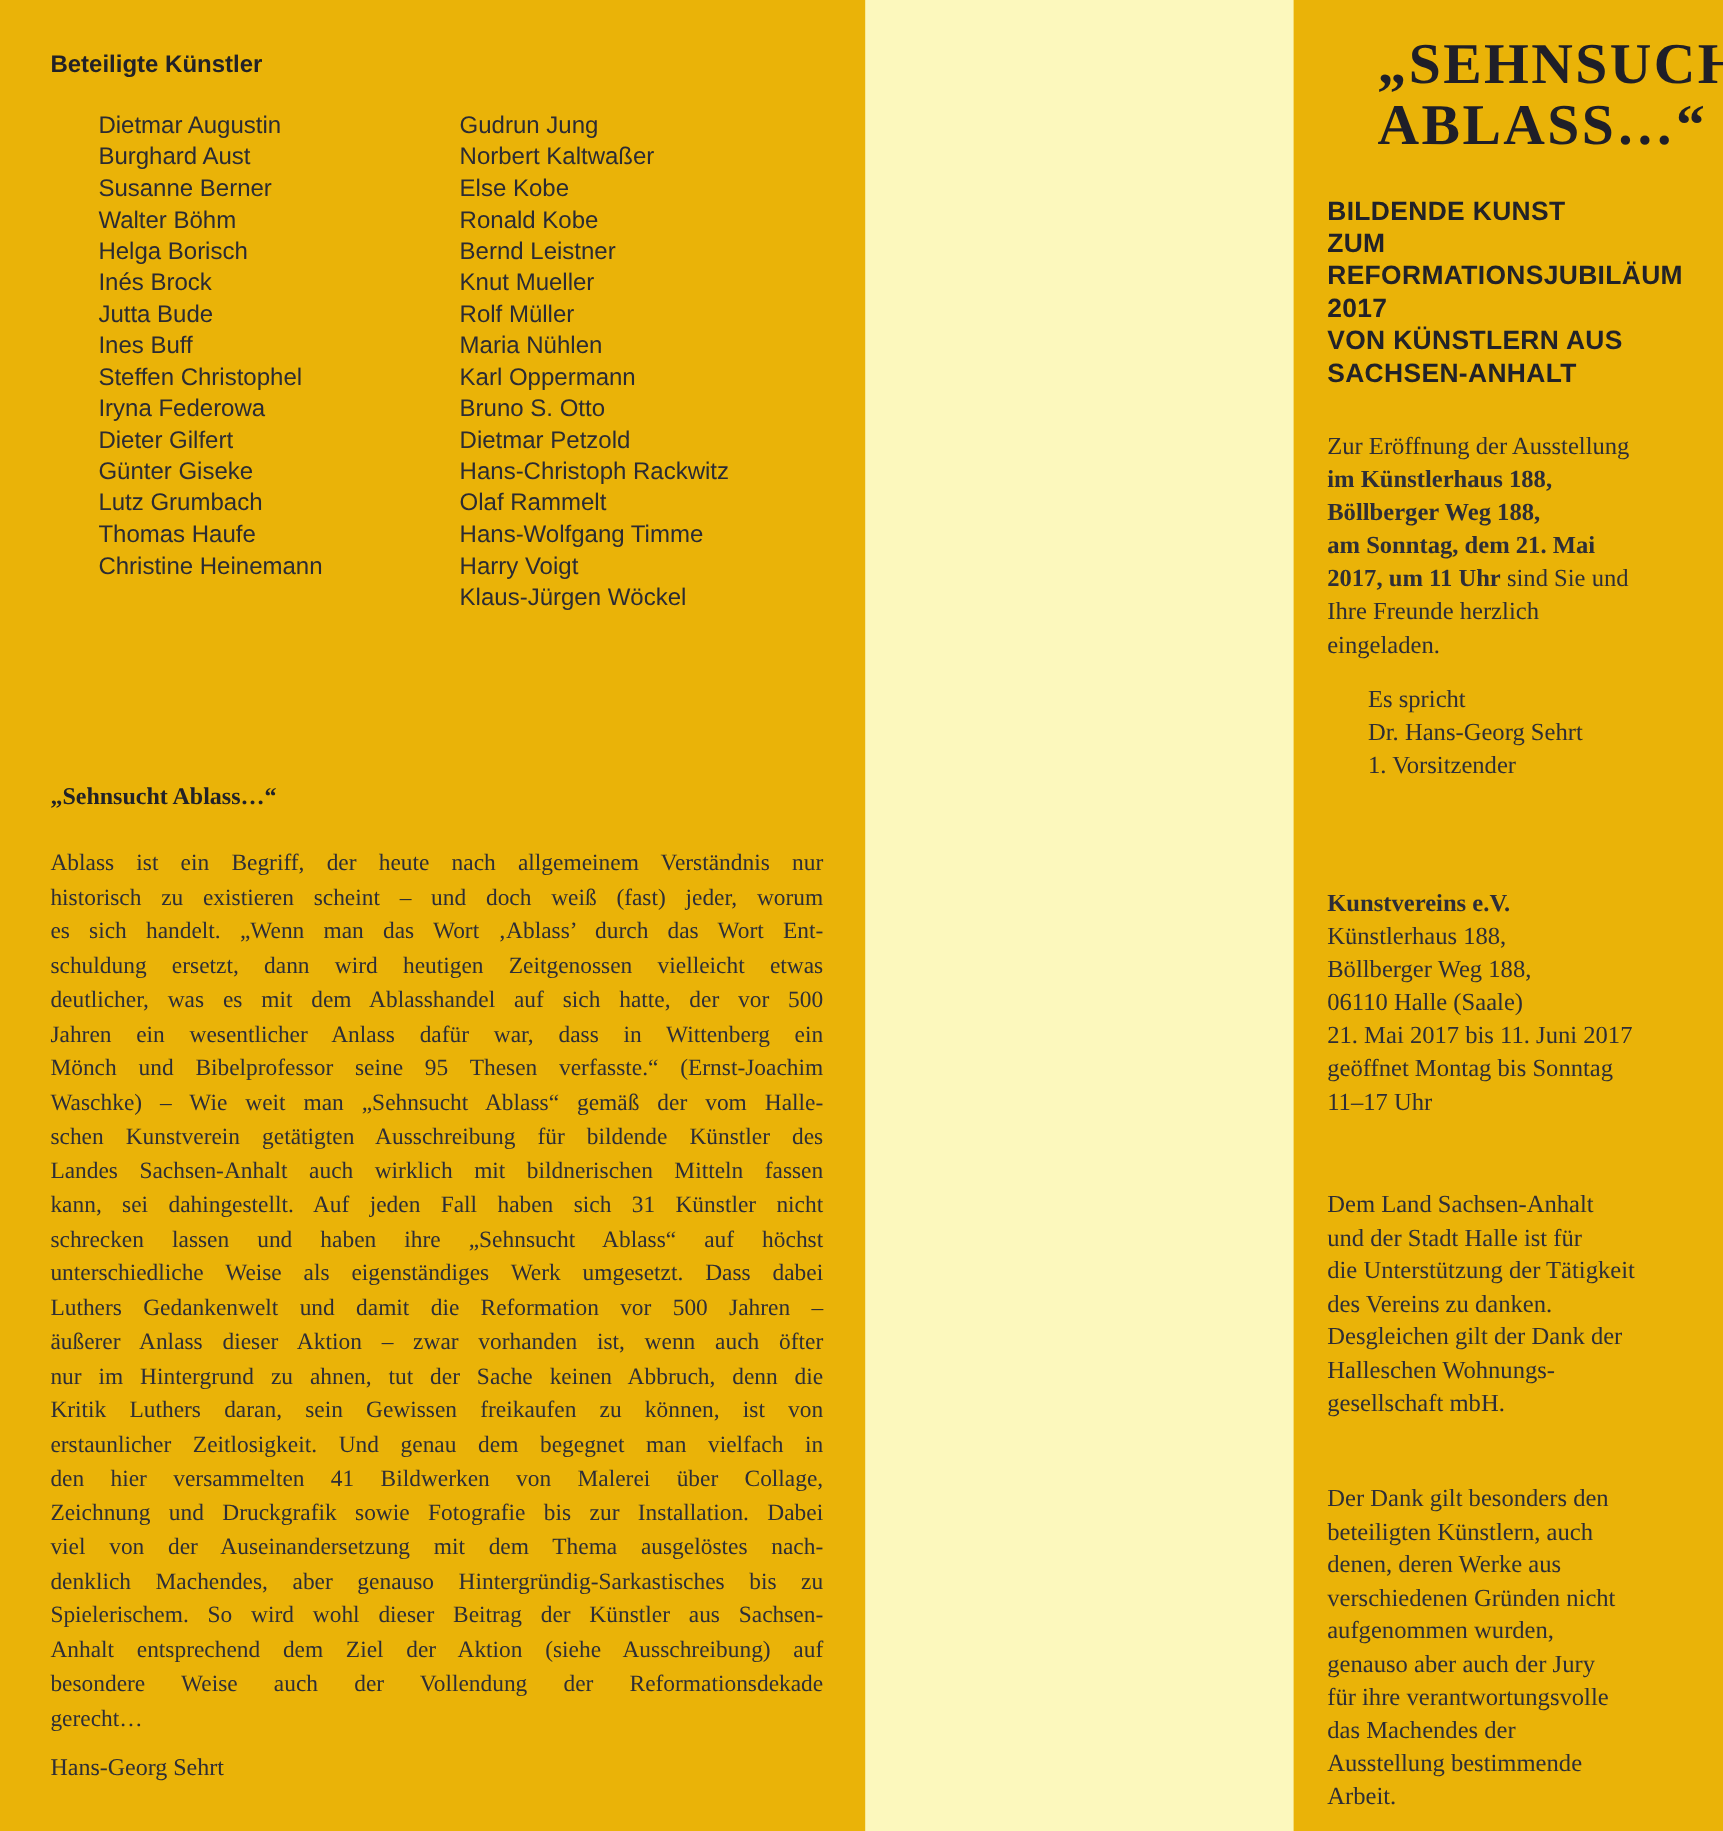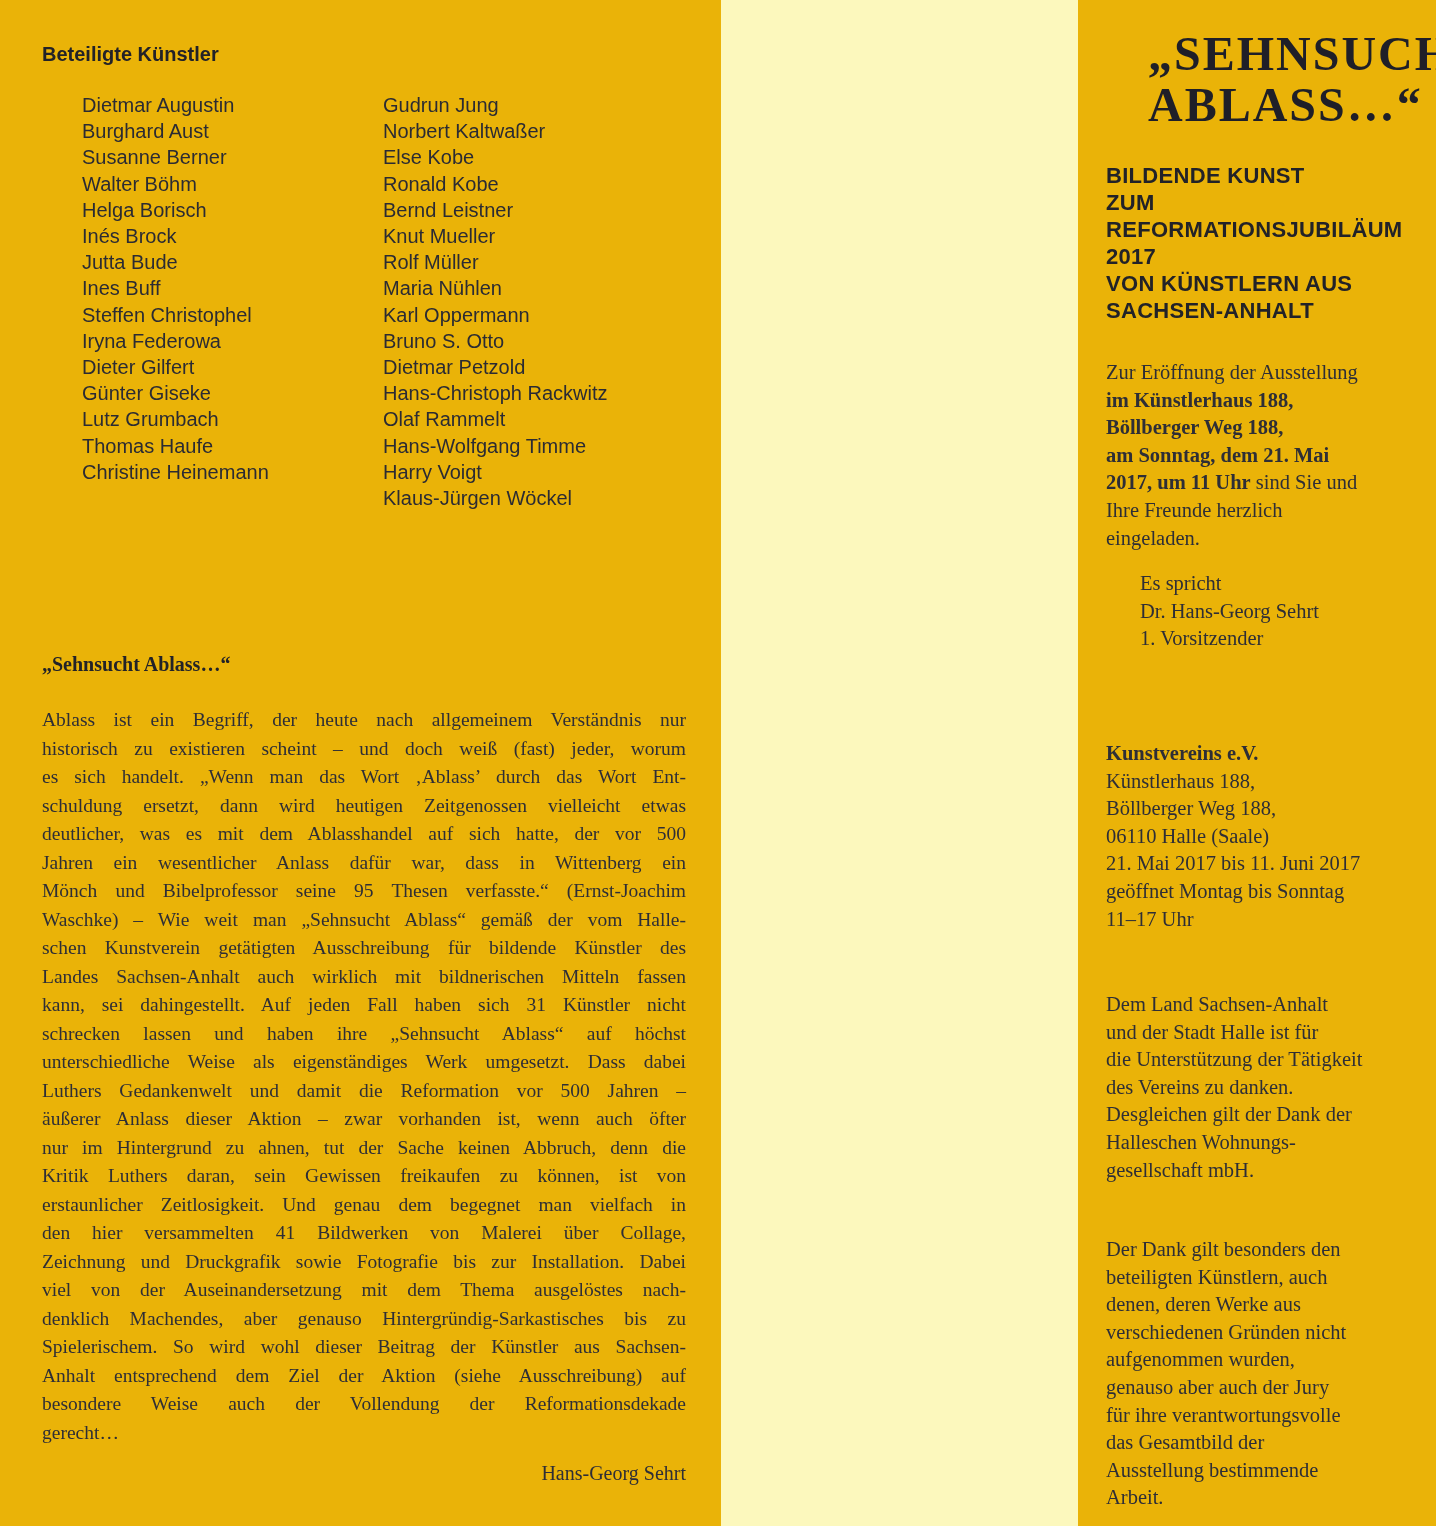--- a/index.html
+++ b/index.html
@@ -30,21 +30,21 @@
   }
   .essay {
     position:absolute; left:42px; top:706px; width:644px;
     font-size:19.5px; line-height:28.5px; color:#2e2e36;
   }
   .essay .line { text-align:justify; text-align-last:justify; }
   .essay .line:last-child { text-align-last:left; }
 
   .signature {
     position:absolute; left:42px; top:1462px; width:644px;
-    text-align:right; font-size:20px; color:#2e2e36;
+    text-align:left; font-size:20px; color:#2e2e36;
   }
 
   
   .title {
     position:absolute; left:1100px; top:28px; width:330px;
     font-weight:bold; font-size:48px; line-height:51px;
     letter-spacing:2px; color:#1f1f28;margin-left:48px;
   }
   .subtitle {
     position:absolute; left:1106px; top:162px; width:320px;
@@ -192,18 +192,18 @@
     </div>
 
   <div class="rblock" id="final">
       <div class="line">Der Dank gilt besonders den</div>
       <div class="line">beteiligten Künstlern, auch</div>
       <div class="line">denen, deren Werke aus</div>
       <div class="line">verschiedenen Gründen nicht</div>
       <div class="line">aufgenommen wurden,</div>
       <div class="line">genauso aber auch der Jury</div>
       <div class="line">für ihre verantwortungsvolle</div>
-      <div class="line">das Gesamtbild der</div>
+      <div class="line">das Machendes der</div>
       <div class="line">Ausstellung bestimmende</div>
       <div class="line">Arbeit.</div>
     </div>
 
 </div>
 
 </body></html>

